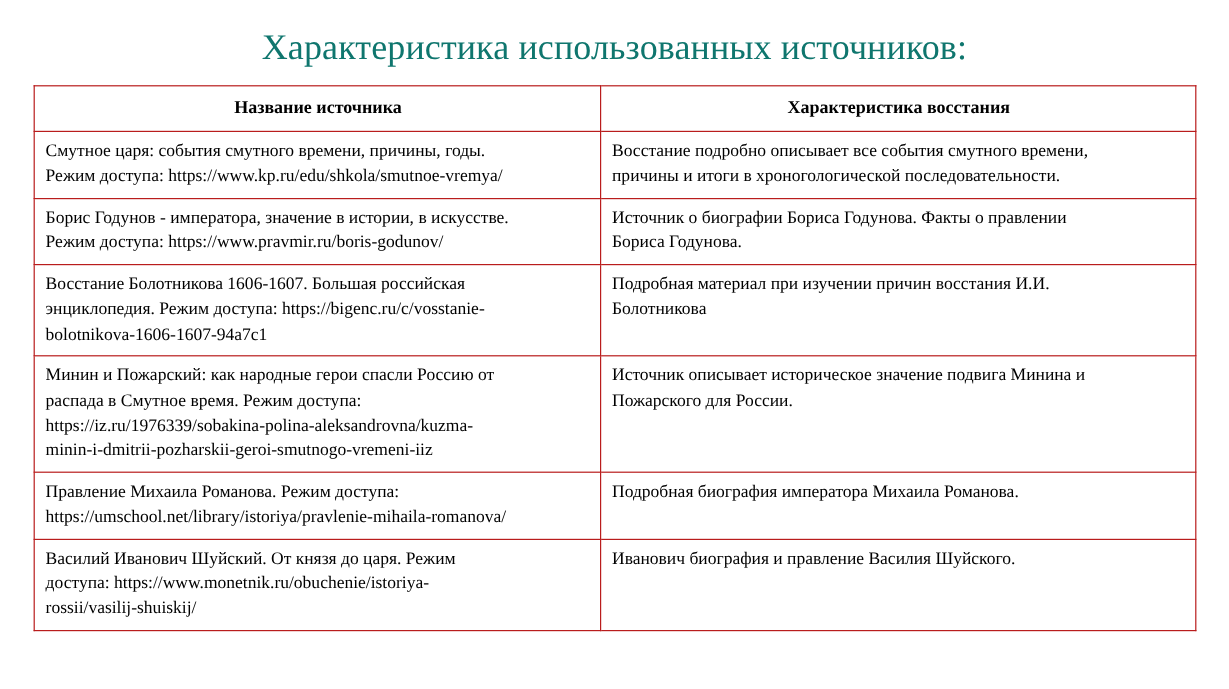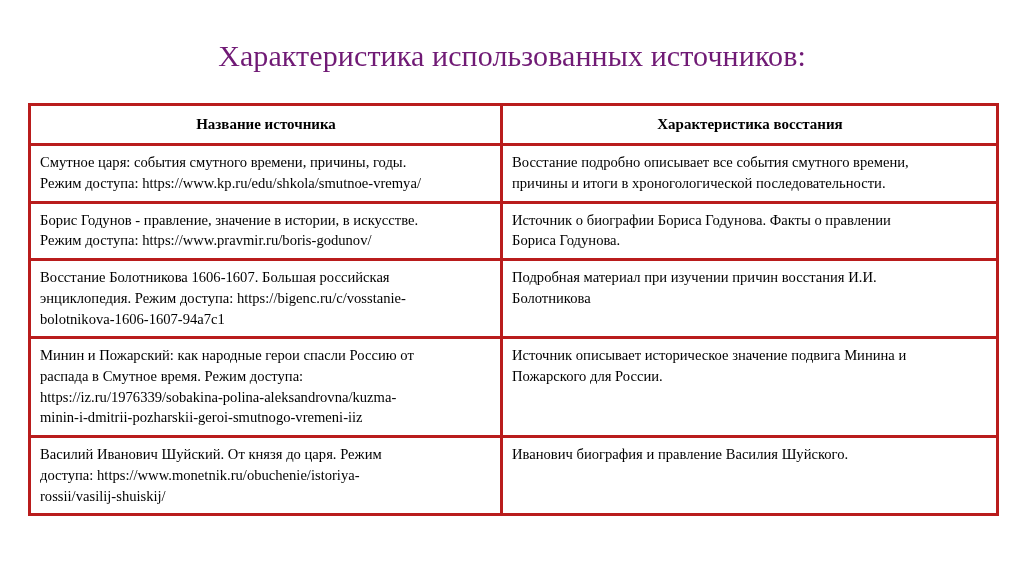--- a/index.html
+++ b/index.html
@@ -20,38 +20,38 @@
     position: relative;
     width: 1024px;
     height: 574px;
     box-sizing: border-box;
   }
   .page-title {
     text-align: center;
     font-size: 30px;
     font-weight: 400;
     line-height: 1.1;
-    margin: 17px;
+    margin: 1px;
     padding: 22px 0 14px 0;
     letter-spacing: 0.1px;
-    color: #701a75;
+    color: #0f766e;
   }
   .table-wrap {
     margin: 0 auto;
     width: 968px;
   }
   table.sources {
     width: 968px;
     border-collapse: collapse;
     table-layout: fixed;
     background: #ffffff;
   }
   table.sources th,
   table.sources td {
-    border: 3px solid #b91c1c;
+    border: 1px solid #b91c1c;
     vertical-align: top;
     padding: 6px 8px 7px 9px;
     font-size: 14.6px;
     line-height: 1.42;
     word-wrap: break-word;
     overflow-wrap: break-word;
   }
   table.sources th {
     text-align: center;
     font-weight: 700;
@@ -98,21 +98,21 @@
               <span class="cell-text">Смутное царя: события смутного времени, причины, годы.
 Режим доступа: https://www.kp.ru/edu/shkola/smutnoe-vremya/</span>
             </td>
             <td class="cell-descr">
               <span class="cell-text">Восстание подробно описывает все события смутного времени,
 причины и итоги в хроногологической последовательности.</span>
             </td>
           </tr>
           <tr>
             <td class="cell-name">
-              <span class="cell-text">Борис Годунов - правление, значение в истории, в искусстве.
+              <span class="cell-text">Борис Годунов - императора, значение в истории, в искусстве.
 Режим доступа: https://www.pravmir.ru/boris-godunov/</span>
             </td>
             <td class="cell-descr">
               <span class="cell-text">Источник о биографии Бориса Годунова. Факты о правлении
 Бориса Годунова.</span>
             </td>
           </tr>
           <tr>
             <td class="cell-name">
               <span class="cell-text">Восстание Болотникова 1606-1607. Большая российская
@@ -131,20 +131,29 @@
 https://iz.ru/1976339/sobakina-polina-aleksandrovna/kuzma-
 minin-i-dmitrii-pozharskii-geroi-smutnogo-vremeni-iiz</span>
             </td>
             <td class="cell-descr">
               <span class="cell-text">Источник описывает историческое значение подвига Минина и
 Пожарского для России.</span>
             </td>
           </tr>
           <tr>
             <td class="cell-name">
+              <span class="cell-text">Правление Михаила Романова. Режим доступа:
+https://umschool.net/library/istoriya/pravlenie-mihaila-romanova/</span>
+            </td>
+            <td class="cell-descr">
+              <span class="cell-text">Подробная биография императора Михаила Романова.</span>
+            </td>
+          </tr>
+          <tr>
+            <td class="cell-name">
               <span class="cell-text">Василий Иванович Шуйский. От князя до царя. Режим
 доступа: https://www.monetnik.ru/obuchenie/istoriya-
 rossii/vasilij-shuiskij/</span>
             </td>
             <td class="cell-descr">
               <span class="cell-text">Иванович биография и правление Василия Шуйского.</span>
             </td>
           </tr>
         </tbody>
     </table>

